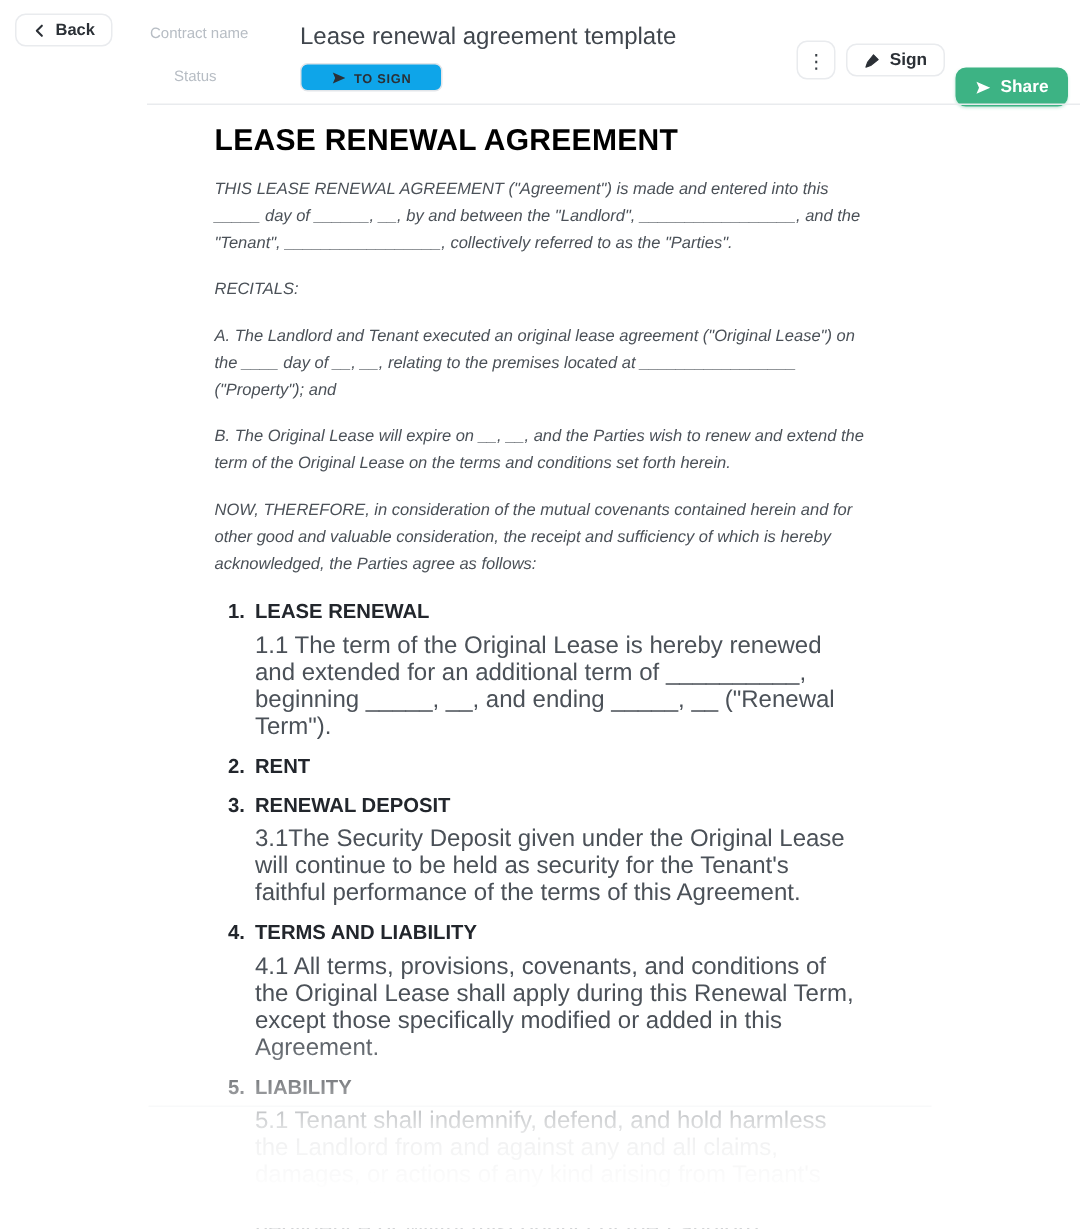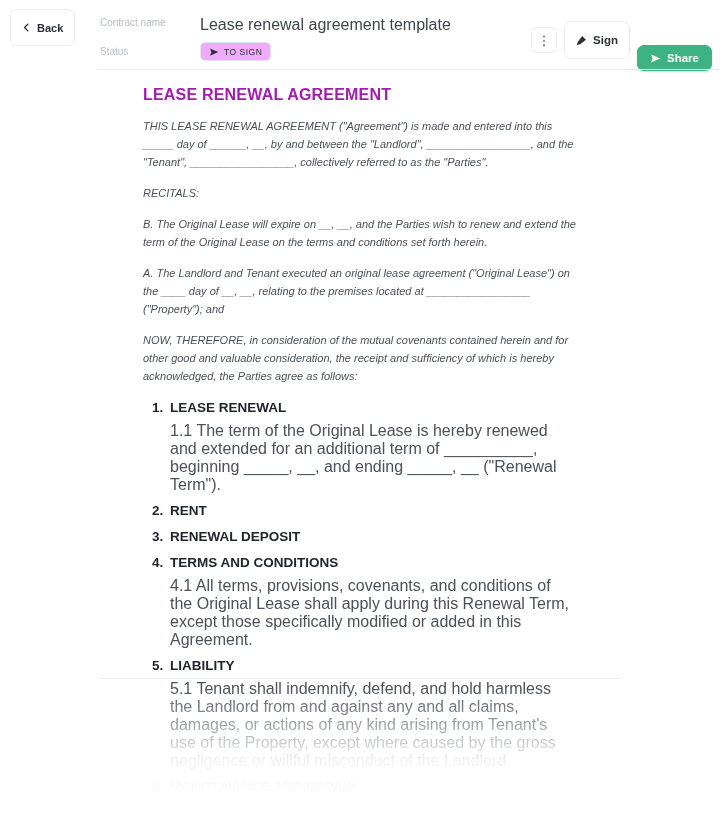--- a/index.html
+++ b/index.html
@@ -8,59 +8,59 @@
     width:720px; height:819px;
     background:#ffffff;
     overflow:hidden;
     font-family:"Liberation Sans","DejaVu Sans",sans-serif;
     -webkit-font-smoothing:antialiased;
   }
   
   .app-header{position:relative; height:70px; background:#fff;}
   .header-divider{position:absolute; top:69px; left:98px; right:0; border-top:1px solid #e9ebee;}
   .back-btn{
-    position:absolute; left:10px; top:9px; height:37px; padding:0 11px;
+    position:absolute; left:10px; top:9px; height:22px; padding:0 11px;
     display:inline-flex; align-items:center; gap:6px;
     background:#fff; border:1px solid #e9ebee; border-radius:7px;
     font-size:11px; font-weight:700; color:#2b3036; cursor:pointer;
   }
   .meta-label{position:absolute; left:100px; font-size:10px; color:#b7bdc4;}
   .meta-label.row1{top:17px;}
-  .meta-label.row2{top:46px;}
+  .meta-label.row2{top:46px;margin-left:16px;}
   .contract-title{position:absolute; left:200px; top:16px; font-size:16px; color:#40464d;}
   .status-badge{
-    position:absolute; left:200px; top:42px; height:19px; padding:0 8px;
+    position:absolute; left:200px; top:42px; height:19px; padding:0 20px;
     display:inline-flex; align-items:center; gap:5px;
-    background:#f0abfc; border:1px solid #e2e5e9; border-radius:5px;
-    font-size:8.5px; font-weight:400; letter-spacing:.5px; color:#2b3036; cursor:pointer;
+    background:#0ea5e9; border:1px solid #e2e5e9; border-radius:5px;
+    font-size:8.5px; font-weight:700; letter-spacing:.5px; color:#2b3036; cursor:pointer;
   }
   .header-actions{position:absolute; right:8px; top:9px; display:flex; gap:7px; align-items:center;}
   .icon-btn{
     width:26px; height:26px; display:inline-flex; align-items:center; justify-content:center;
     background:#fff; border:1px solid #e9ebee; border-radius:7px;
     font-size:13px; color:#3a4046; cursor:pointer; line-height:1;
   }
   .sign-btn{
-    height:38px; padding:0 11px; display:inline-flex; align-items:center; gap:6px;
+    height:22px; padding:0 11px; display:inline-flex; align-items:center; gap:6px;
     background:#fff; border:1px solid #e9ebee; border-radius:7px;
     font-size:11.5px; font-weight:700; color:#2b3036; cursor:pointer;
   }
   .share-btn{
     height:26px; padding:0 12px; display:inline-flex; align-items:center; gap:6px;
     background:#3db384; border:1px solid #3db384; border-radius:7px;
     font-size:11.5px; font-weight:700; color:#ffffff; cursor:pointer;
     box-shadow:0 1px 2px rgba(61,179,132,.3);
     margin-top:36px;
   }
   .svg-icon{display:block;}
   
   .doc{position:relative; padding:12px 143px 0 143px;}
   .doc-title{
-    font-size:16px; font-weight:800; letter-spacing:.2px;
-    color:#a21caf; margin:0 0 10px 0; line-height:25px;
+    font-size:20px; font-weight:800; letter-spacing:.2px;
+    color:#000000; margin:0 0 10px 0; line-height:25px;
   }
   .doc p{font-size:11px; line-height:18px; color:#4b5158; margin:0 0 13px 0;font-style:italic;}
   .sec-head{
     position:relative; display:flex; padding-left:9px; margin:7px 0 5px 0;
     font-size:13.5px; font-weight:700; color:#22262c; line-height:19px;
   }
   .sec-num{min-width:18px;}
   .sec-head.page-break::after{
     content:""; position:absolute; left:-44px; right:-44px; bottom:-4px;
     border-top:1px solid #edeff2;
@@ -122,22 +122,22 @@
   </div>
 
   <div class="header-divider"></div>
 </div>
 
 <div class="doc">
   <h1 class="doc-title">LEASE RENEWAL AGREEMENT</h1>
 
   <p>THIS LEASE RENEWAL AGREEMENT ("Agreement") is made and entered into this _____ day of ______, __, by and between the "Landlord", _________________, and the "Tenant", _________________, collectively referred to as the "Parties".</p>
   <p>RECITALS:</p>
+  <p>A. The Landlord and Tenant executed an original lease agreement ("Original Lease") on the ____ day of __, __, relating to the premises located at _________________ ("Property"); and</p>
   <p>B. The Original Lease will expire on __, __, and the Parties wish to renew and extend the term of the Original Lease on the terms and conditions set forth herein.</p>
-  <p>A. The Landlord and Tenant executed an original lease agreement ("Original Lease") on the ____ day of __, __, relating to the premises located at _________________ ("Property"); and</p>
   <p>NOW, THEREFORE, in consideration of the mutual covenants contained herein and for other good and valuable consideration, the receipt and sufficiency of which is hereby acknowledged, the Parties agree as follows:</p>
 
   <div id="sections">
   <div class="section">
     <div class="sec-head">
       <span class="sec-num">1.</span>
       <span>LEASE RENEWAL</span>
     </div>
     <div class="sec-body">1.1 The term of the Original Lease is hereby renewed and extended for an additional term of __________, beginning _____, __, and ending _____, __ ("Renewal Term").</div>
   </div>
@@ -147,26 +147,27 @@
       <span class="sec-num">2.</span>
       <span>RENT</span>
     </div>
   </div>
 
   <div class="section">
     <div class="sec-head">
       <span class="sec-num">3.</span>
       <span>RENEWAL DEPOSIT</span>
     </div>
+    <div class="sec-body">3.1The Security Deposit given under the Original Lease will continue to be held as security for the Tenant's faithful performance of the terms of this Agreement.</div>
   </div>
 
   <div class="section">
     <div class="sec-head">
       <span class="sec-num">4.</span>
-      <span>TERMS AND CONDITIONS</span>
+      <span>TERMS AND LIABILITY</span>
     </div>
     <div class="sec-body">4.1 All terms, provisions, covenants, and conditions of the Original Lease shall apply during this Renewal Term, except those specifically modified or added in this Agreement.</div>
   </div>
 
   <div class="section">
     <div class="sec-head page-break">
       <span class="sec-num">5.</span>
       <span>LIABILITY</span>
     </div>
     <div class="sec-body">5.1 Tenant shall indemnify, defend, and hold harmless the Landlord from and against any and all claims, damages, or actions of any kind arising from Tenant's use of the Property, except where caused by the gross negligence or willful misconduct of the Landlord.</div>

